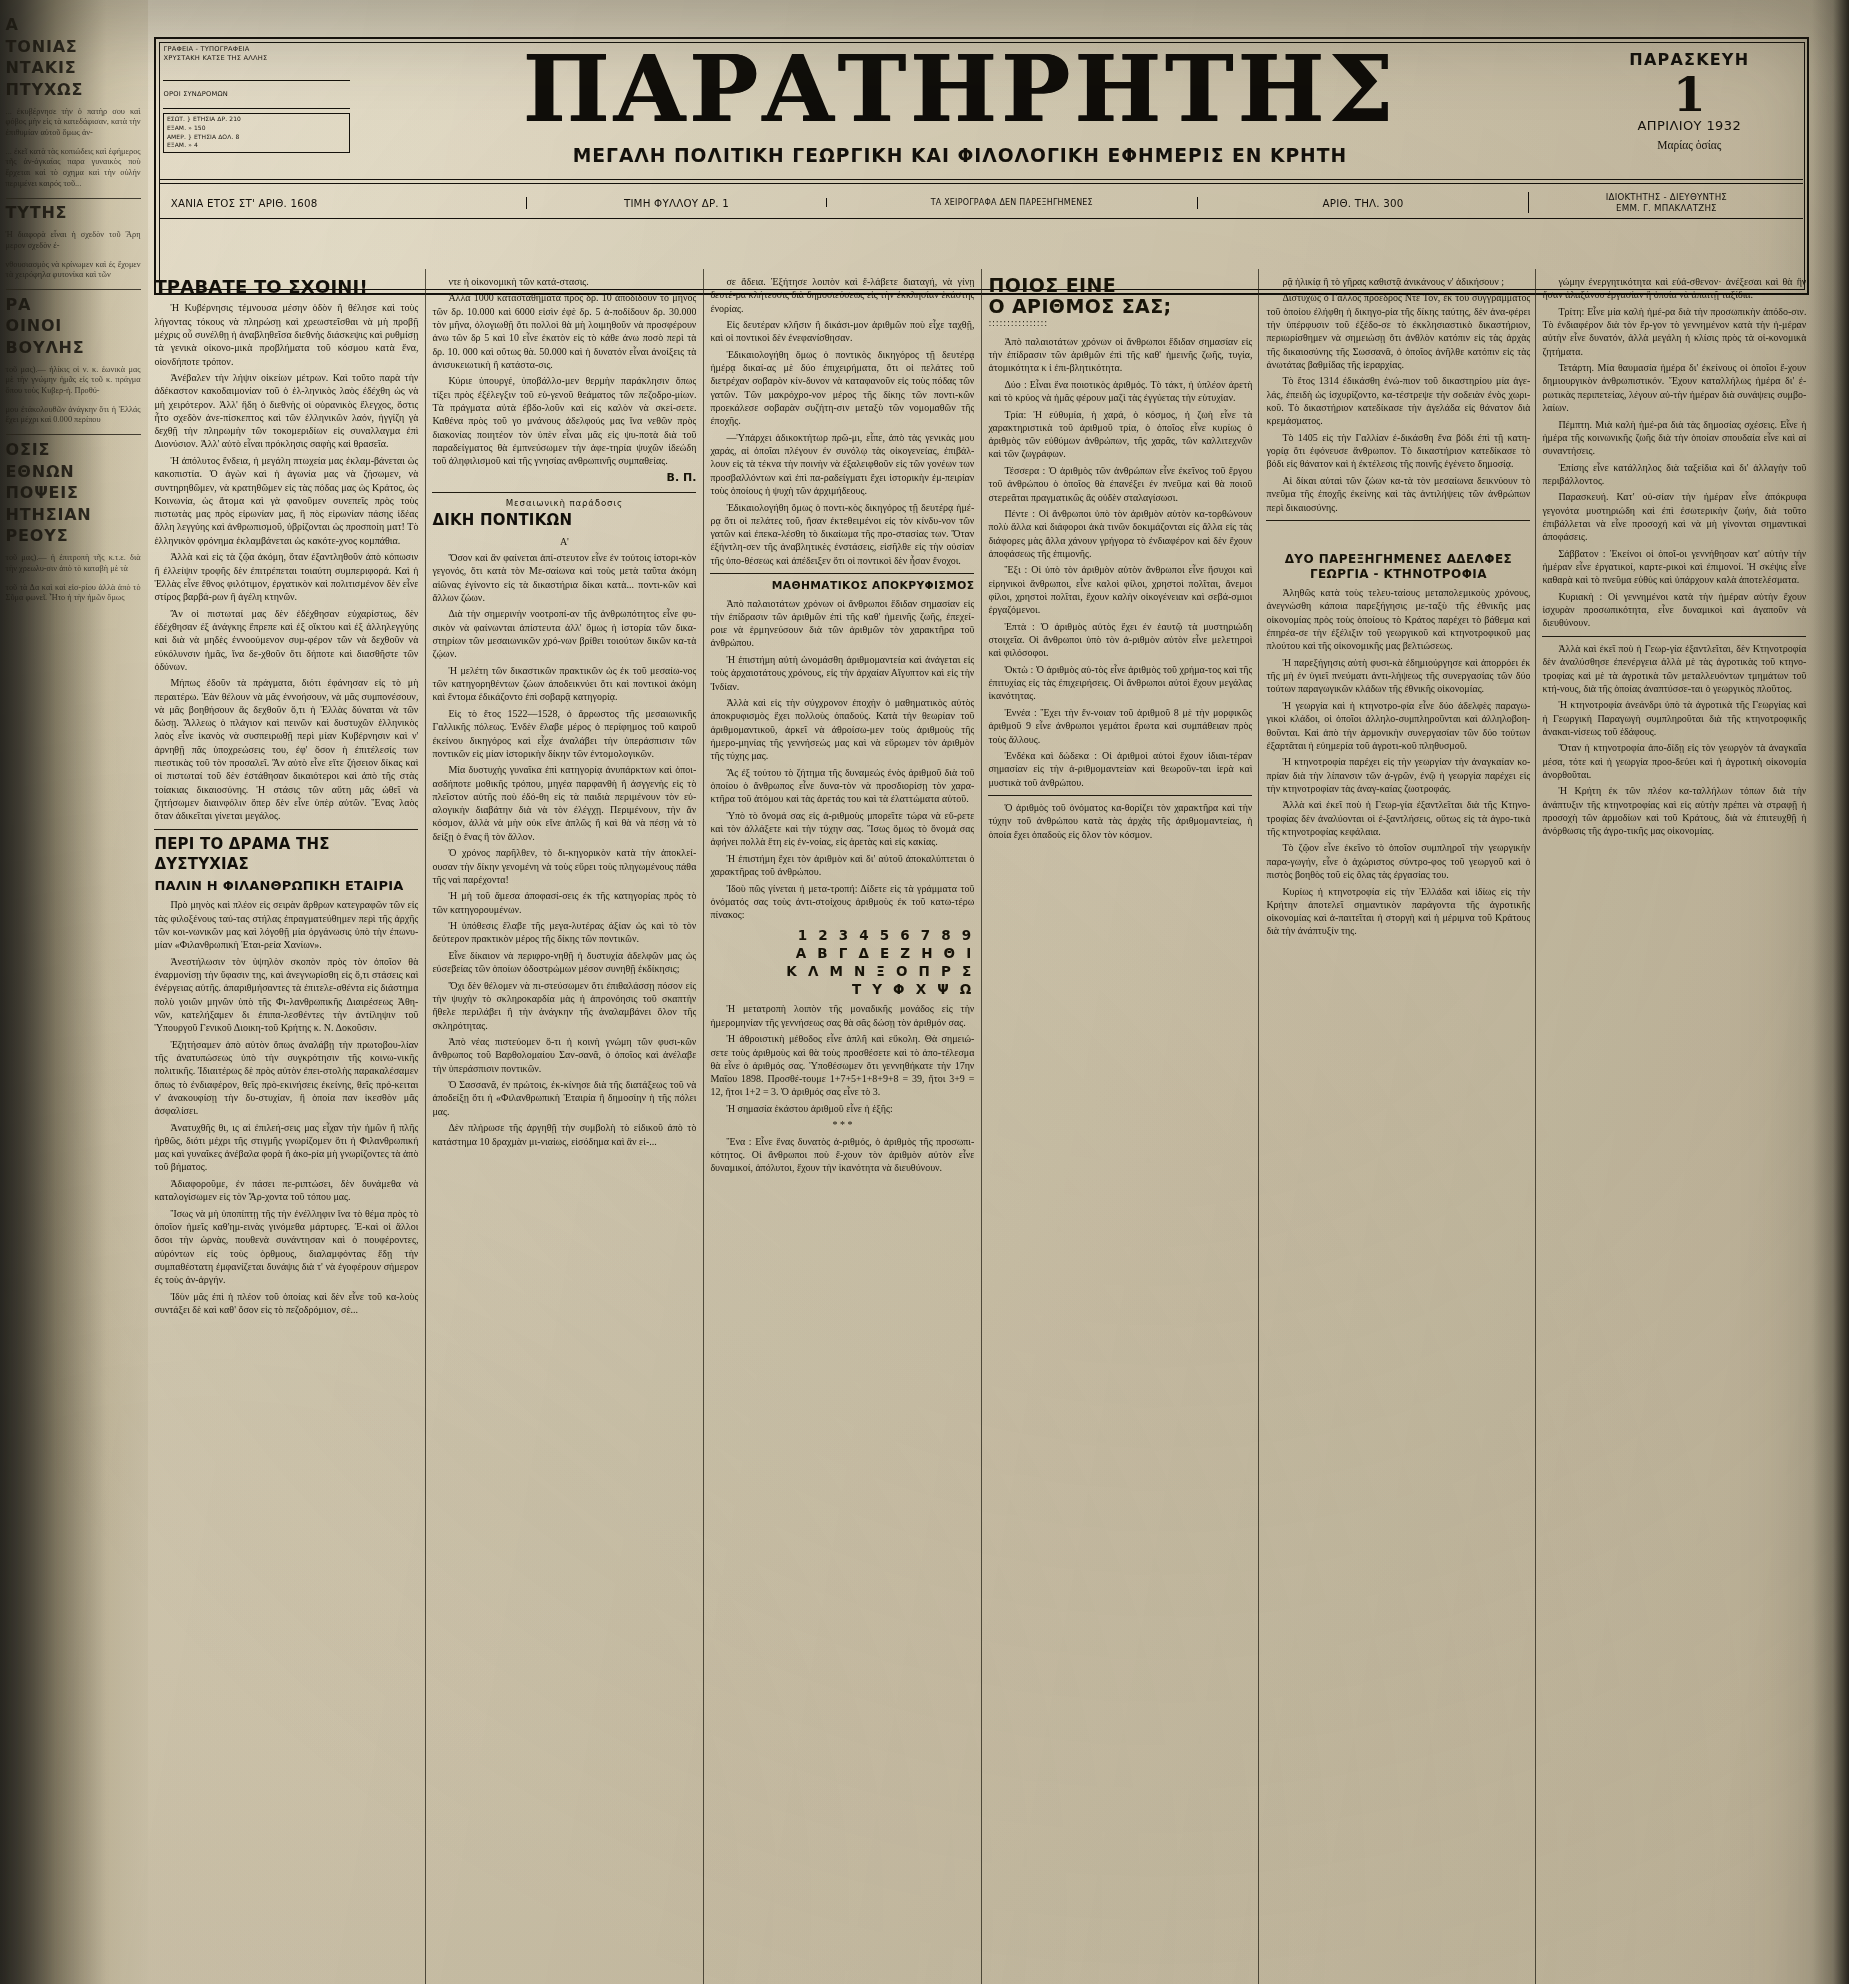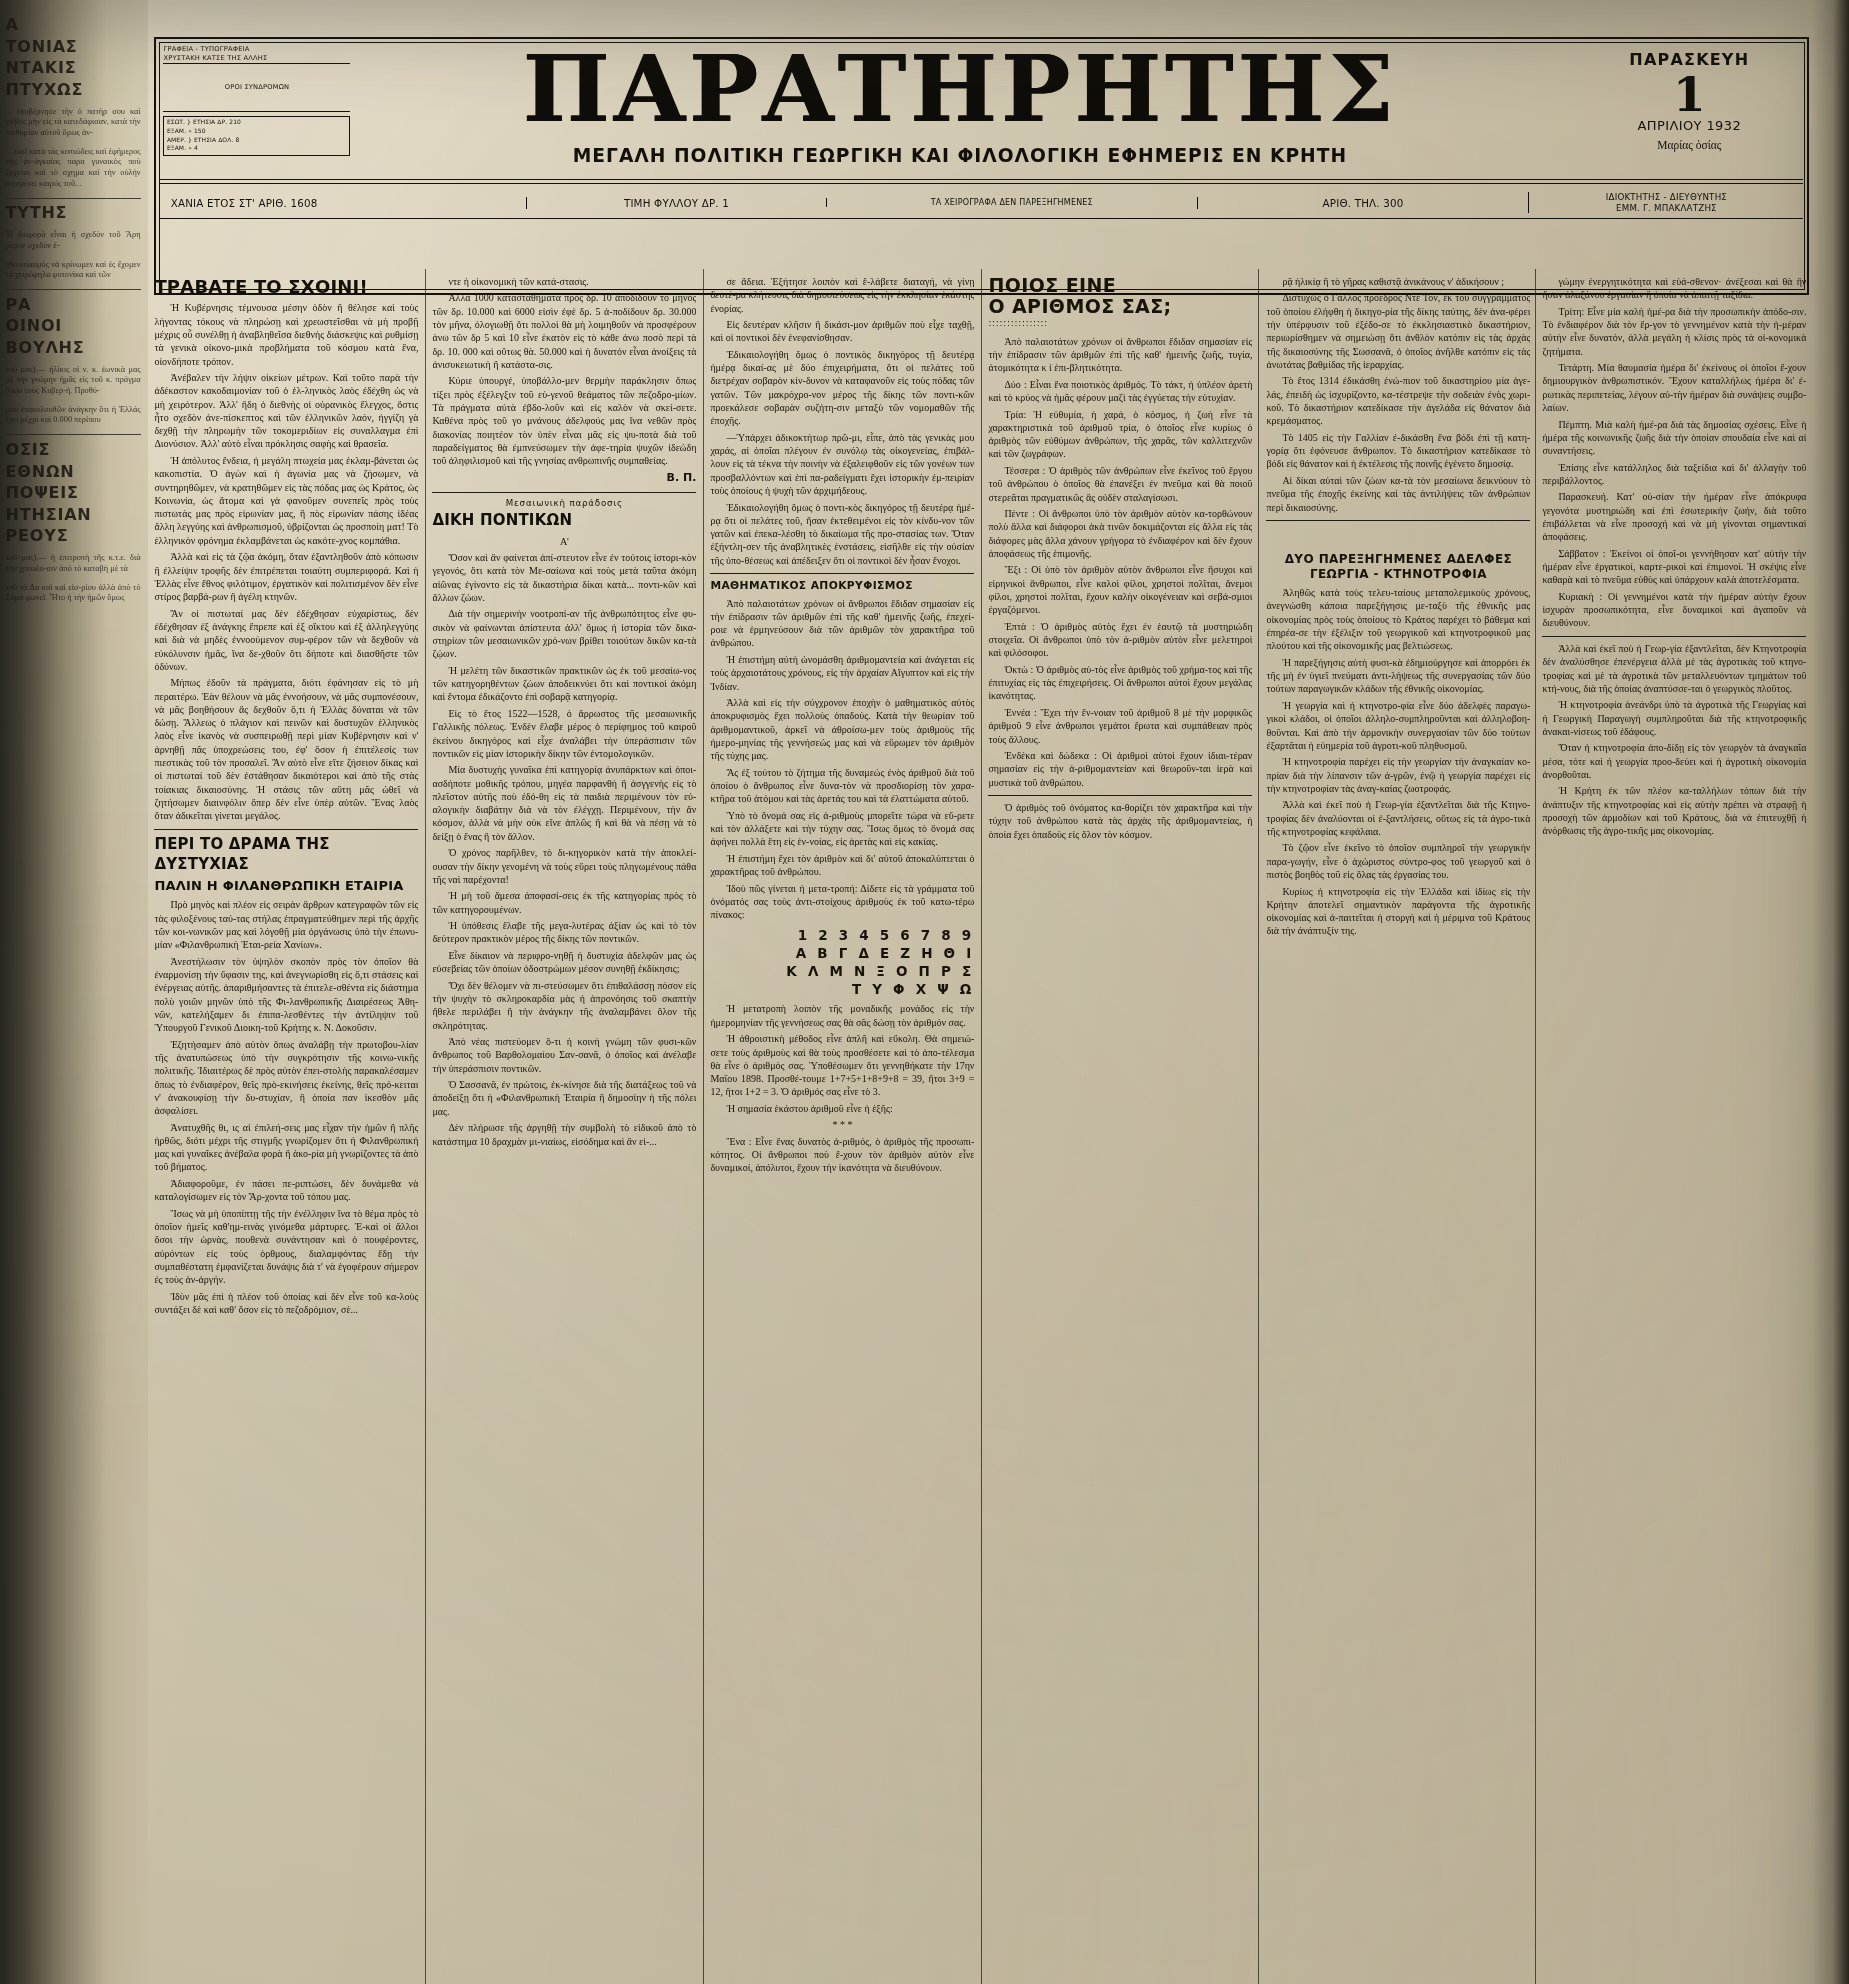--- a/index.html
+++ b/index.html
@@ -258,21 +258,21 @@
     font-size: 13px;
     margin: 0 0 4px 0;
     color: #13100a;
     letter-spacing: 0.2px;
   }
   h4.hd3 {
     font-family: "DejaVu Sans", sans-serif;
     font-weight: bold;
     font-size: 10.7px;
     margin: 4.8px 0 3.2px 0;
-    text-align: left;
+    text-align: right;
     letter-spacing: 0.4px;
   }
   .sec-rule { border-top: 1.2px solid #231e13; margin: 6.4px 0 4.8px 0; }
   .sign { text-align: right; font-weight: bold; font-family:"DejaVu Sans",sans-serif; font-size: 11px; margin: 2.4px 0 4px 0;}
   .center { text-align: center; }
   .big-list {
     font-family: "DejaVu Sans", sans-serif;
     font-weight: bold;
     font-size: 13.5px;
     letter-spacing: 3.2px;
@@ -363,21 +363,21 @@
   </div>
 
   <div id="sheet">
 
     <div id="masthead">
       <div class="inner"></div>
 
       <div class="mh-left">
         <div class="mh-l-line">ΓΡΑΦΕΙΑ - ΤΥΠΟΓΡΑΦΕΙΑ</div>
         <div class="mh-l-line">ΧΡΥΣΤΑΚΗ ΚΑΤΣΕ ΤΗΣ ΑΛΛΗΣ</div>
-        <div class="mh-l-line" style="margin-top:0;border-top:0.8px solid #14110c;border-bottom:0.8px solid #14110c;padding:19px 0;text-align:center">ΟΡΟΙ ΣΥΝΔΡΟΜΩΝ</div>
+        <div class="mh-l-line" style="margin-top:17px;border-top:0.8px solid #14110c;border-bottom:0.8px solid #14110c;padding:9px 0;">ΟΡΟΙ ΣΥΝΔΡΟΜΩΝ</div>
         <div class="mh-box">
           <div class="bl">ΕΣΩΤ. }  ΕΤΗΣΙΑ ΔΡ.  210</div>
           <div class="bl">          ΕΞΑΜ.    »  150</div>
           <div class="bl">ΑΜΕΡ. }  ΕΤΗΣΙΑ ΔΟΛ.  8</div>
           <div class="bl">          ΕΞΑΜ.    »   4</div>
         </div>
       </div>
 
       <div class="mh-title">ΠΑΡΑΤΗΡΗΤΗΣ</div>
       <div class="mh-sub">ΜΕΓΑΛΗ ΠΟΛΙΤΙΚΗ ΓΕΩΡΓΙΚΗ ΚΑΙ ΦΙΛΟΛΟΓΙΚΗ ΕΦΗΜΕΡΙΣ ΕΝ ΚΡΗΤΗ</div>

